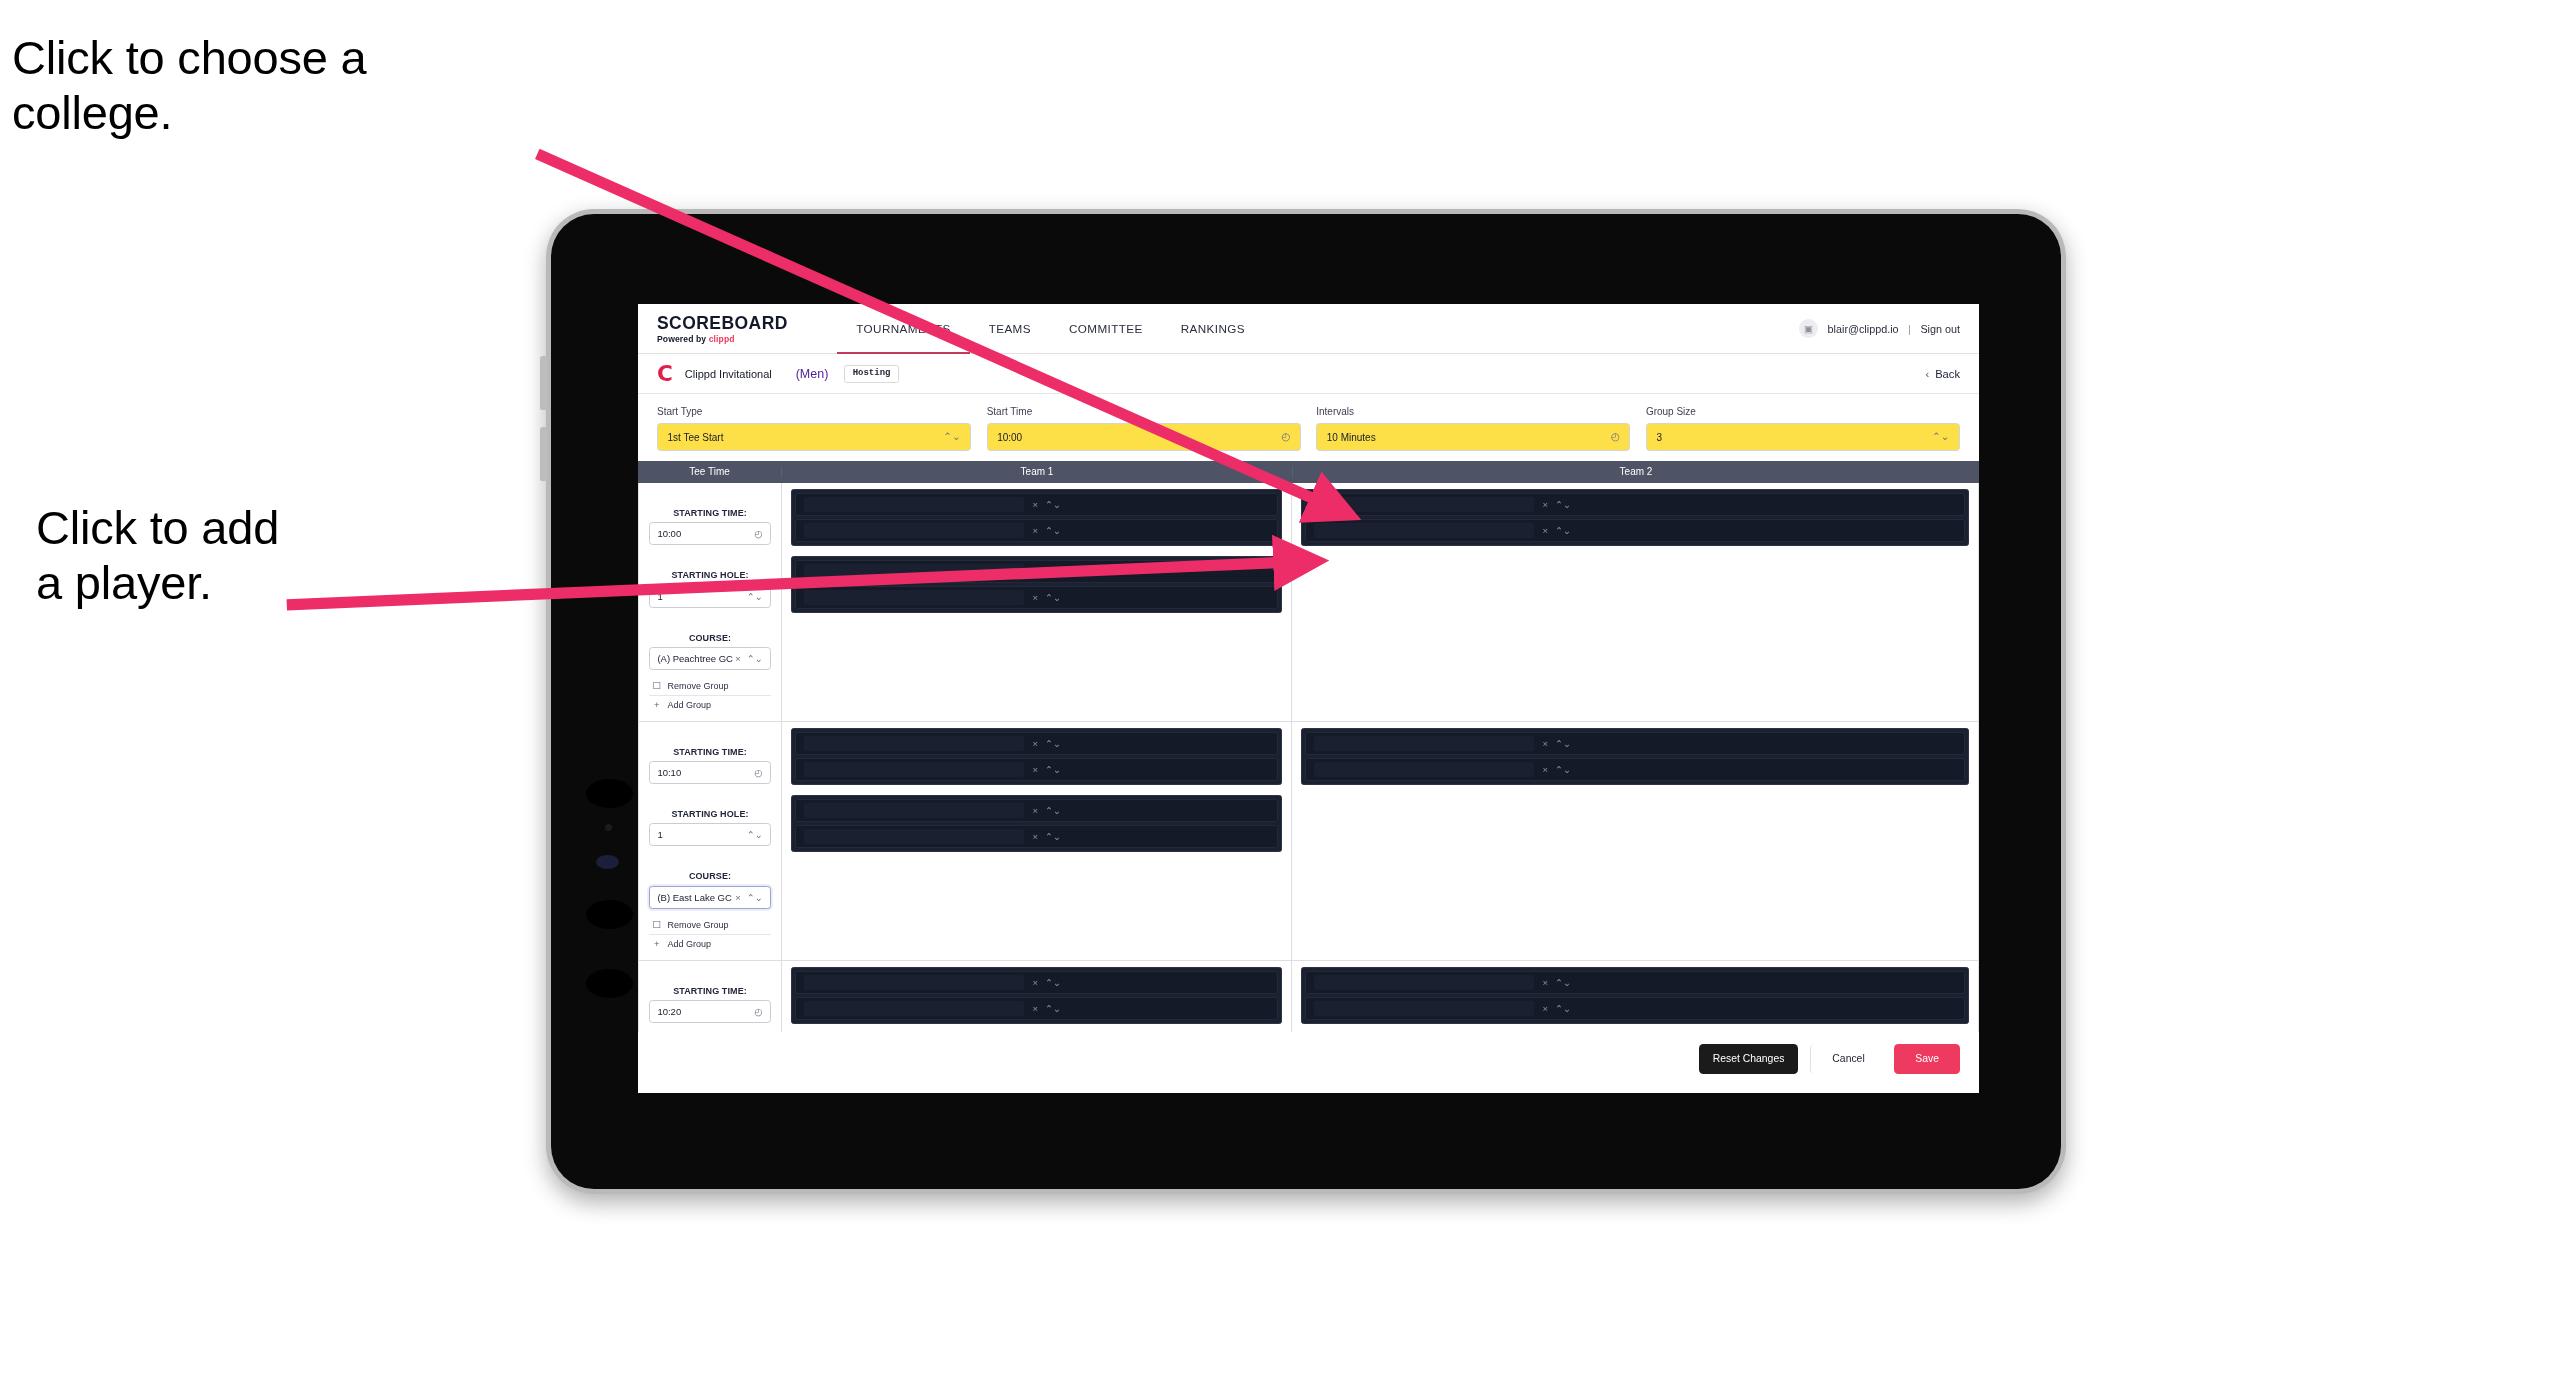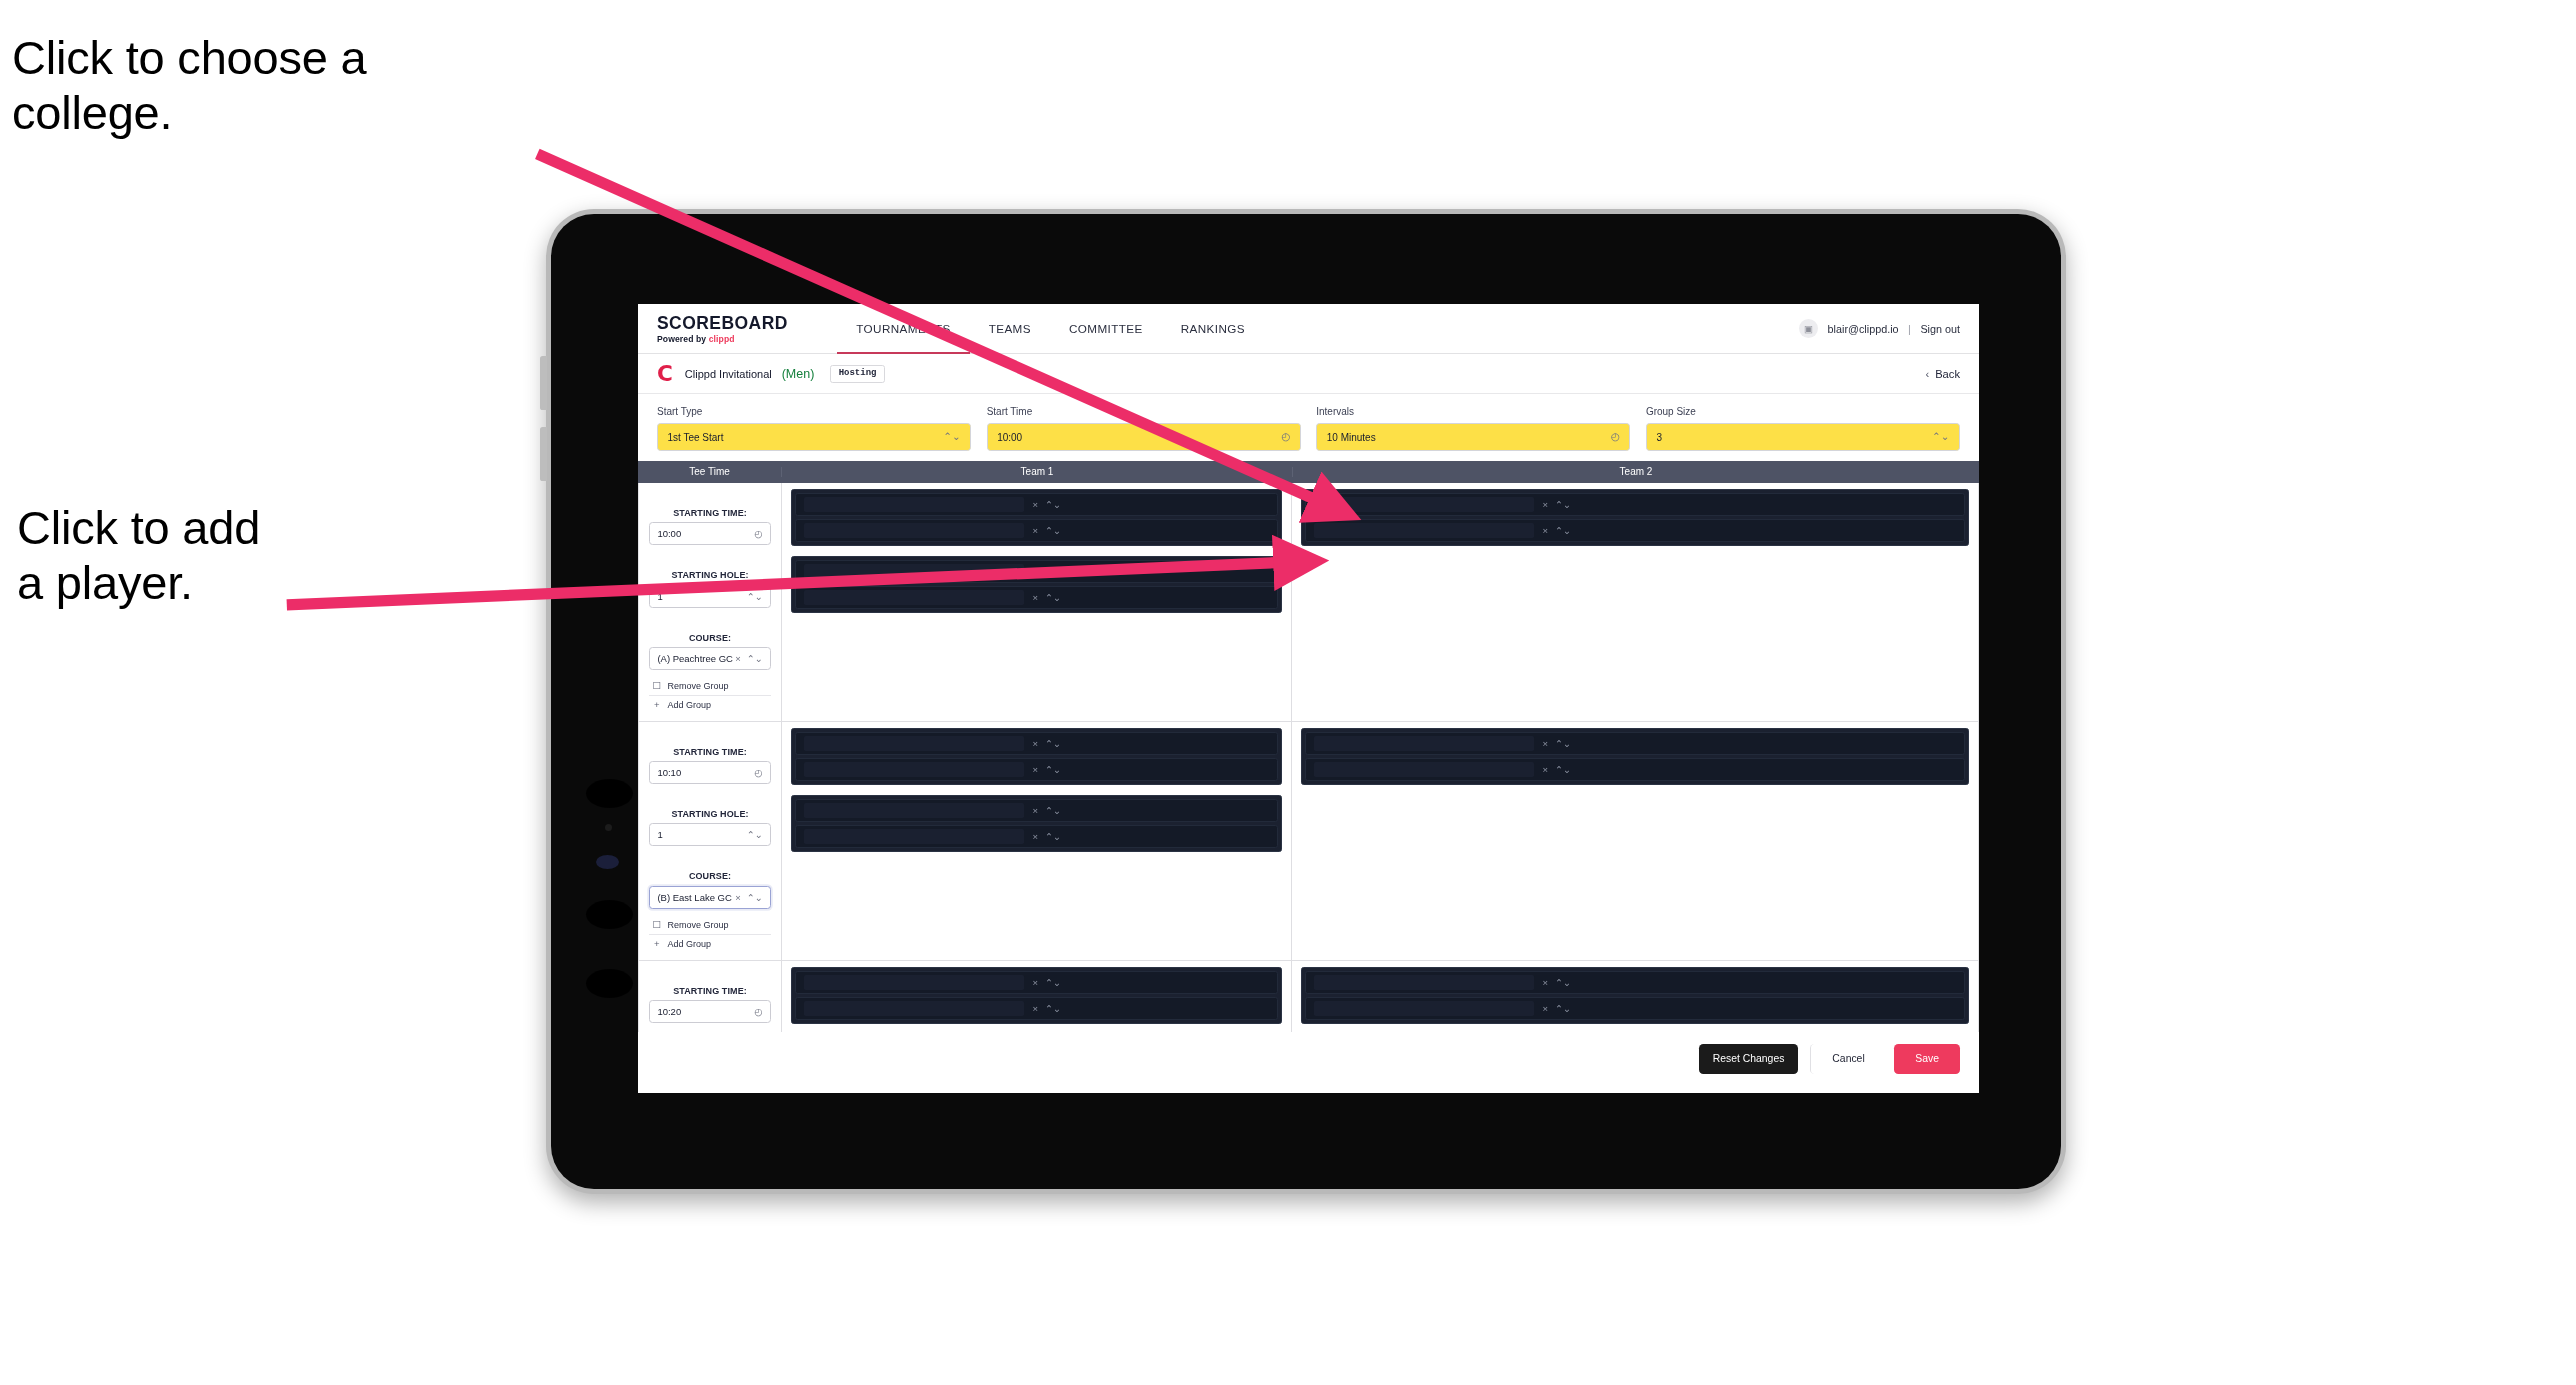--- a/index.html
+++ b/index.html
@@ -20,21 +20,21 @@
   .annotation {
     position: absolute;
     color: #000000;
     font-size: 47px;
     line-height: 1.16;
     font-weight: 400;
     letter-spacing: -0.2px;
     white-space: pre-line;
   }
   #annot-college { left: 12px; top: 31px; width: 518px; }
-  #annot-player  { left: 17px; top: 501px; width: 415px; }
+  #annot-player  { left: 36px; top: 501px; width: 415px; }
 
   .arrow-layer {
     position: absolute;
     left: 0; top: 0;
     width: 2576px; height: 1386px;
     pointer-events: none;
     z-index: 50;
   }
 
   
@@ -203,22 +203,22 @@
     margin-right: 12px;
     font-family: "DejaVu Sans", sans-serif;
   }
   #tourney-name {
     font-size: 11px;
     color: #14182b;
     font-weight: 400;
   }
   #tourney-gender {
     font-size: 12.5px;
-    color: #15803d;
-    margin-left: 10px;
+    color: #4c1d95;
+    margin-left: 24px;
   }
   #hosting-badge {
     margin-left: 15.5px;
     border: 0.9px solid #d9d9dd;
     border-radius: 2.6px;
     font-size: 9px;
     font-weight: 700;
     color: #22263a;
     padding: 3.5px 7.8px;
     line-height: 1;

